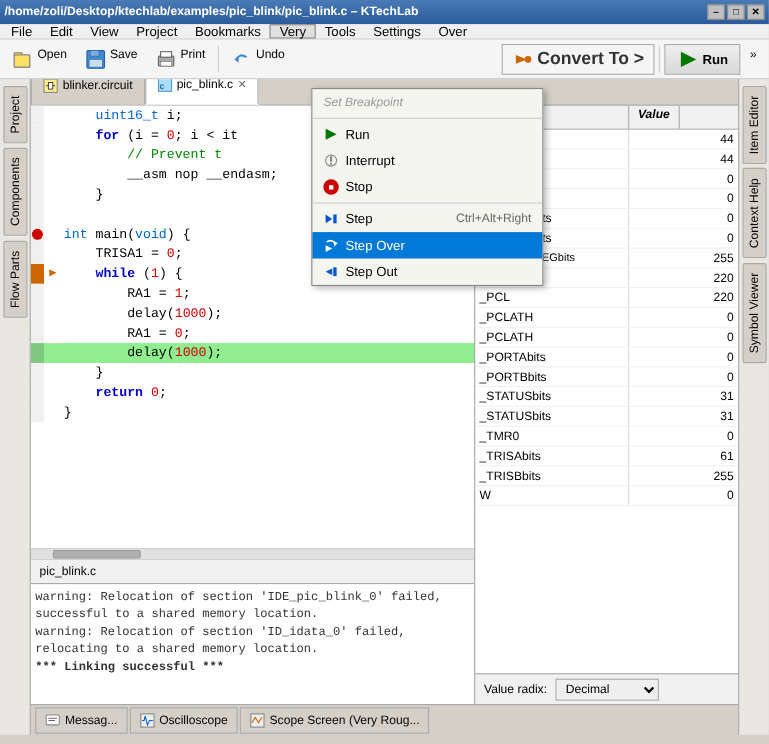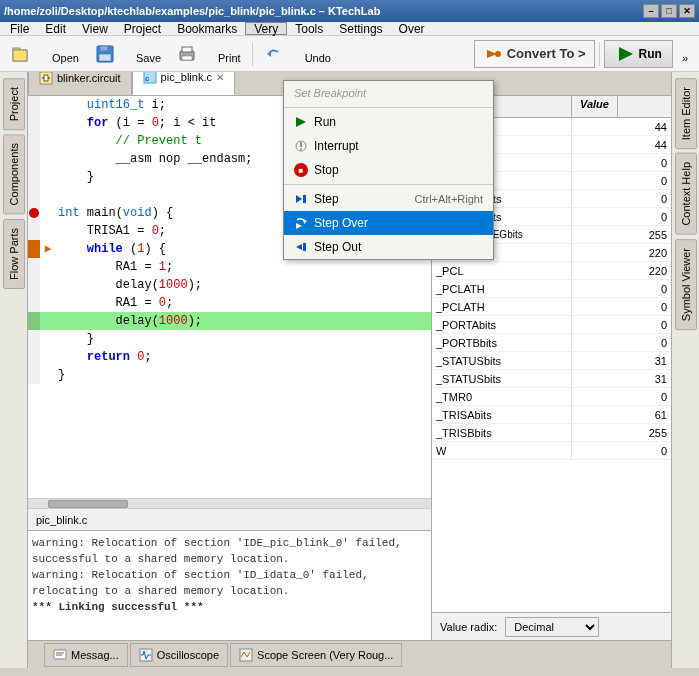--- a/index.html
+++ b/index.html
@@ -65,22 +65,22 @@
       background: #f5f5f5;
       height: 36px;
       display: flex;
       align-items: center;
       border-bottom: 1px solid #ccc;
       padding: 0 4px;
       gap: 2px;
     }
     .toolbar-btn {
       display: flex;
-      align-items: flex-end;
-      gap: 21px;
+      align-items: flex-start;
+      gap: 3px;
       padding: 3px 6px;
       border: 1px solid transparent;
       cursor: pointer;
       font-size: 11px;
       height: 28px;
       border-radius: 2px;
     }
     .toolbar-icon {
       width: 20px;
       height: 20px;
@@ -98,21 +98,21 @@
     
     #convert-btn {
       background: #f5f5f5;
       border: 1px solid #aaa;
       padding: 3px 8px;
       display: flex;
       align-items: center;
       gap: 4px;
       cursor: pointer;
       height: 28px;
-      font-size: 13px;
+      font-size: 16px;
       font-weight: bold;
       color: #333;
     }
 
     
     #run-btn {
       background: linear-gradient(to bottom, #f0f0f0, #d8d8d8);
       border: 1px solid #aaa;
       padding: 3px 10px;
       display: flex;
@@ -319,21 +319,21 @@
     }
     .log-line { line-height: 16px; }
 
     
     #bottom-tabs {
       height: 28px;
       background: #d4d0c8;
       display: flex;
       align-items: center;
       border-top: 1px solid #aaa;
-      padding: 0 16px;
+      padding: 0 4px;
       gap: 2px;
     }
     .bottom-tab {
       height: 24px;
       padding: 0 8px;
       border: 1px solid #aaa;
       background: #d4d0c8;
       font-size: 11px;
       cursor: pointer;
       display: flex;

